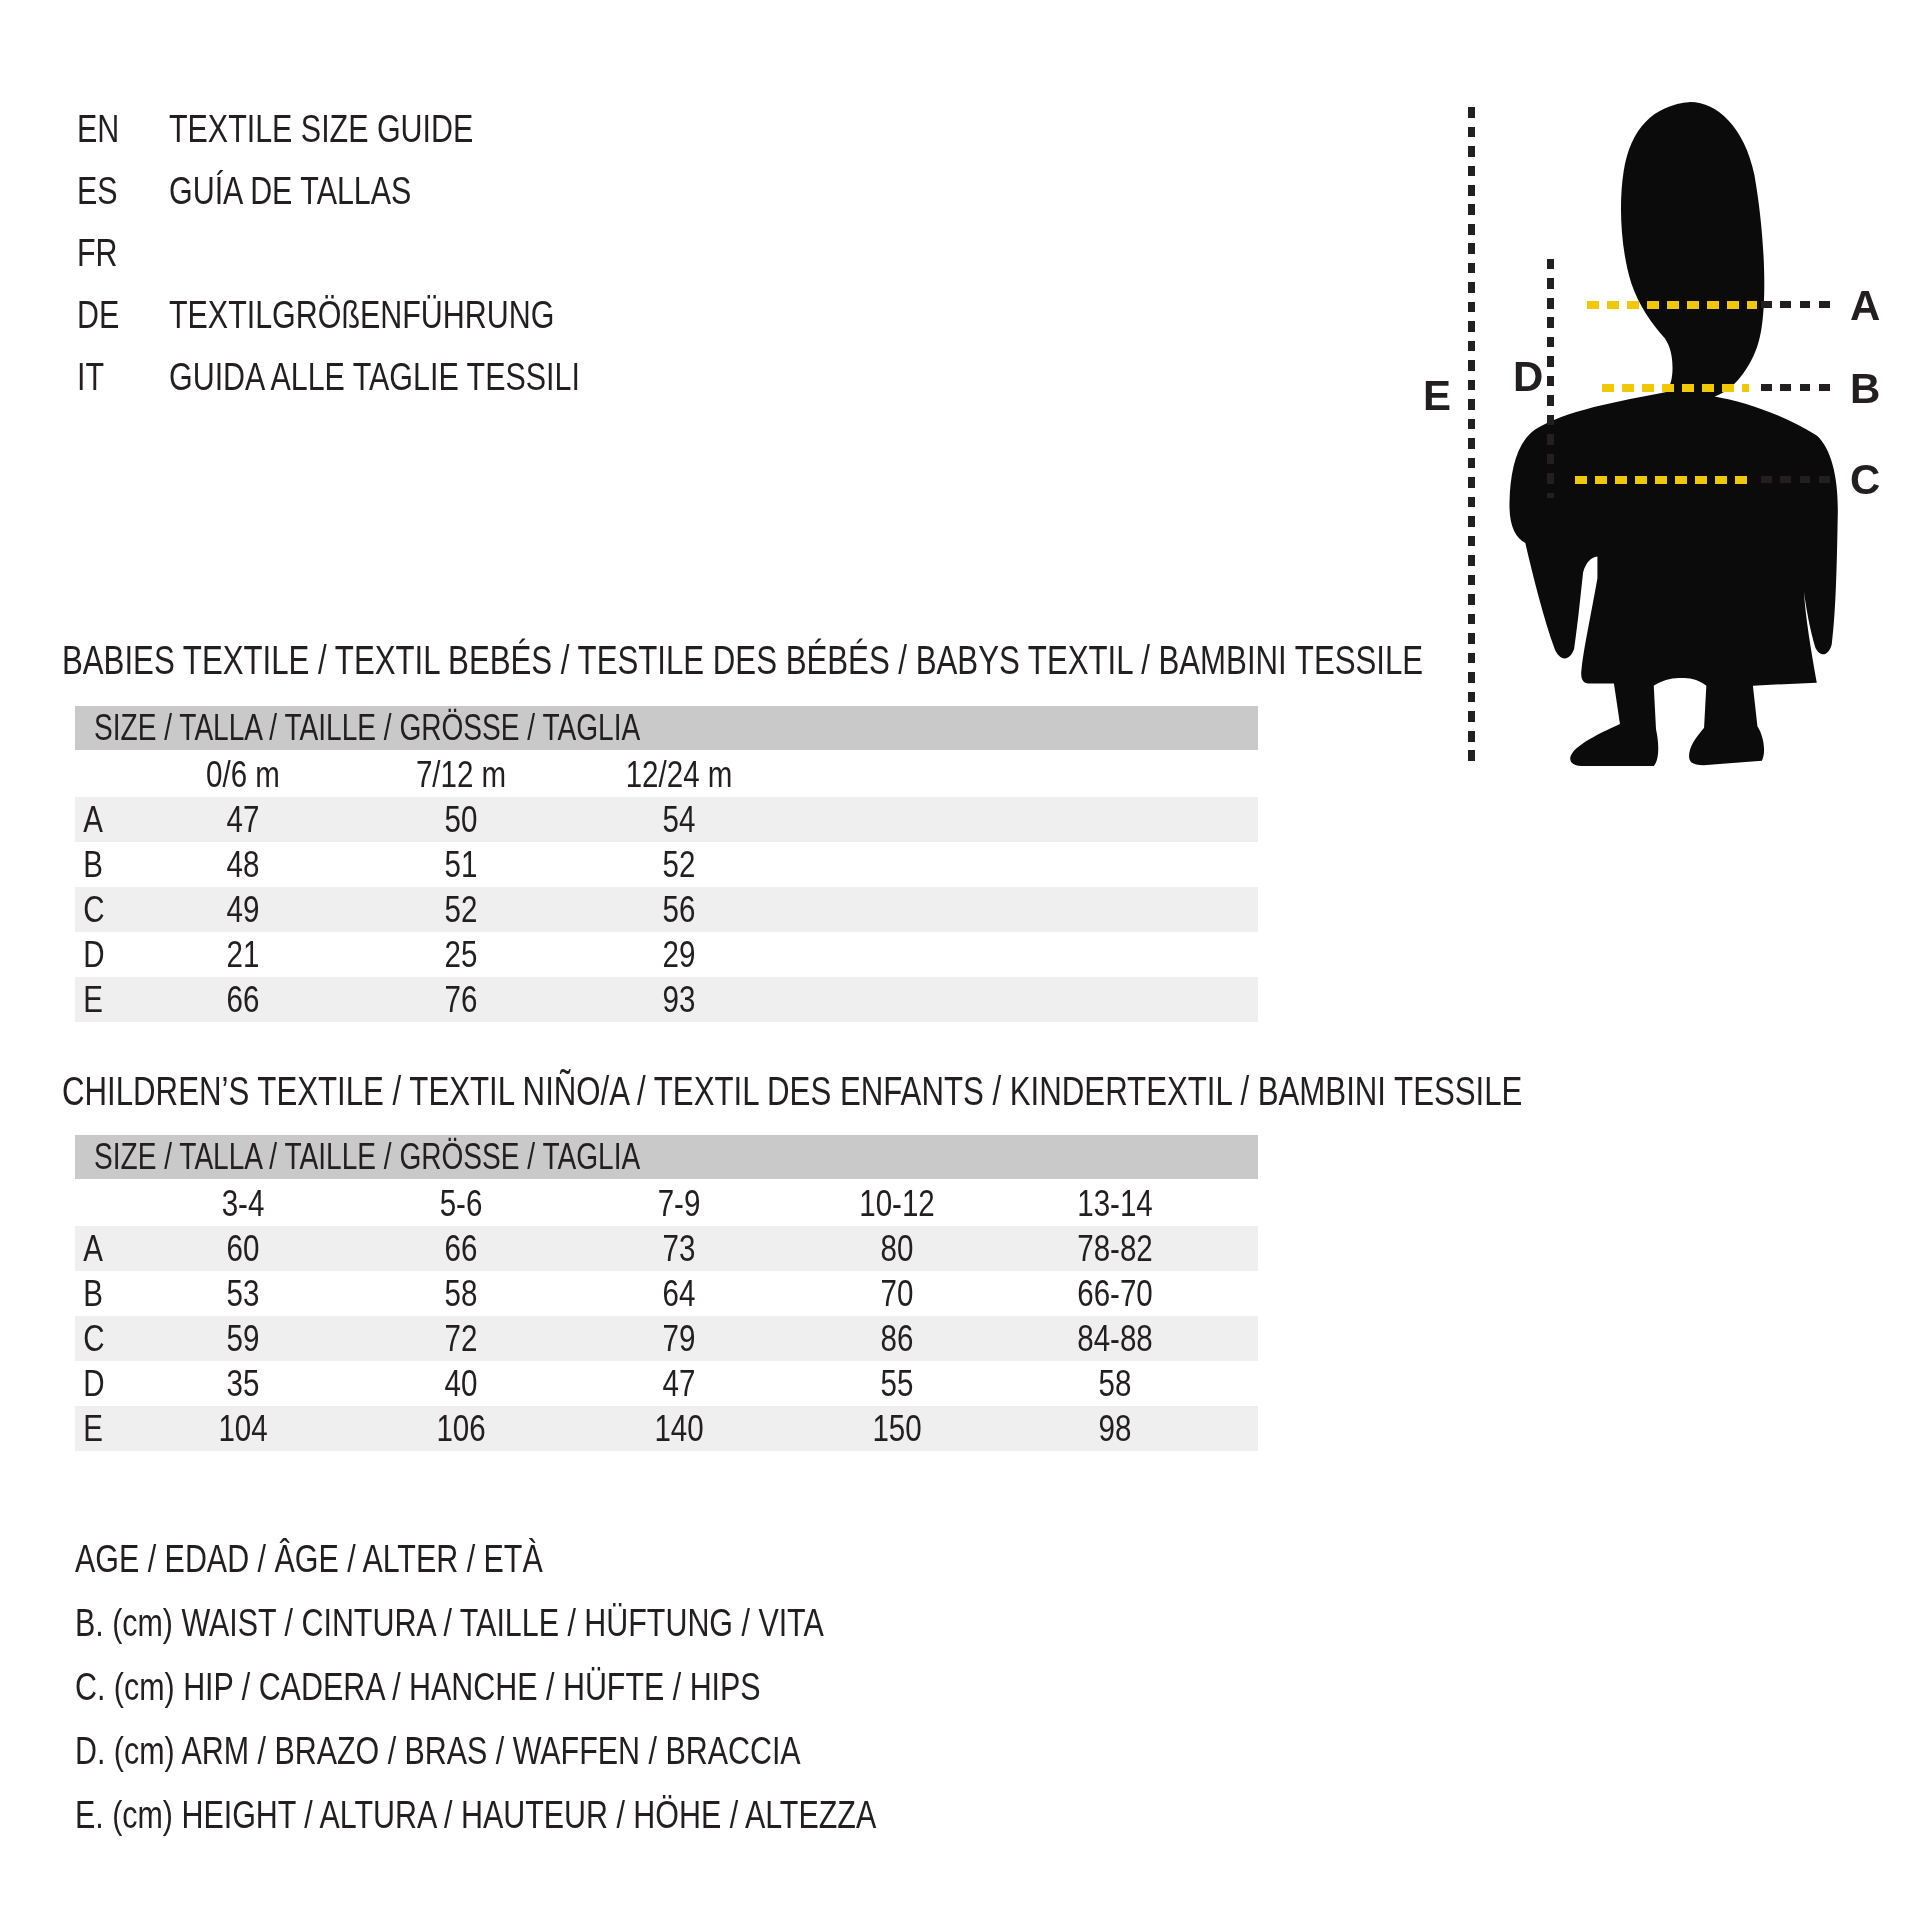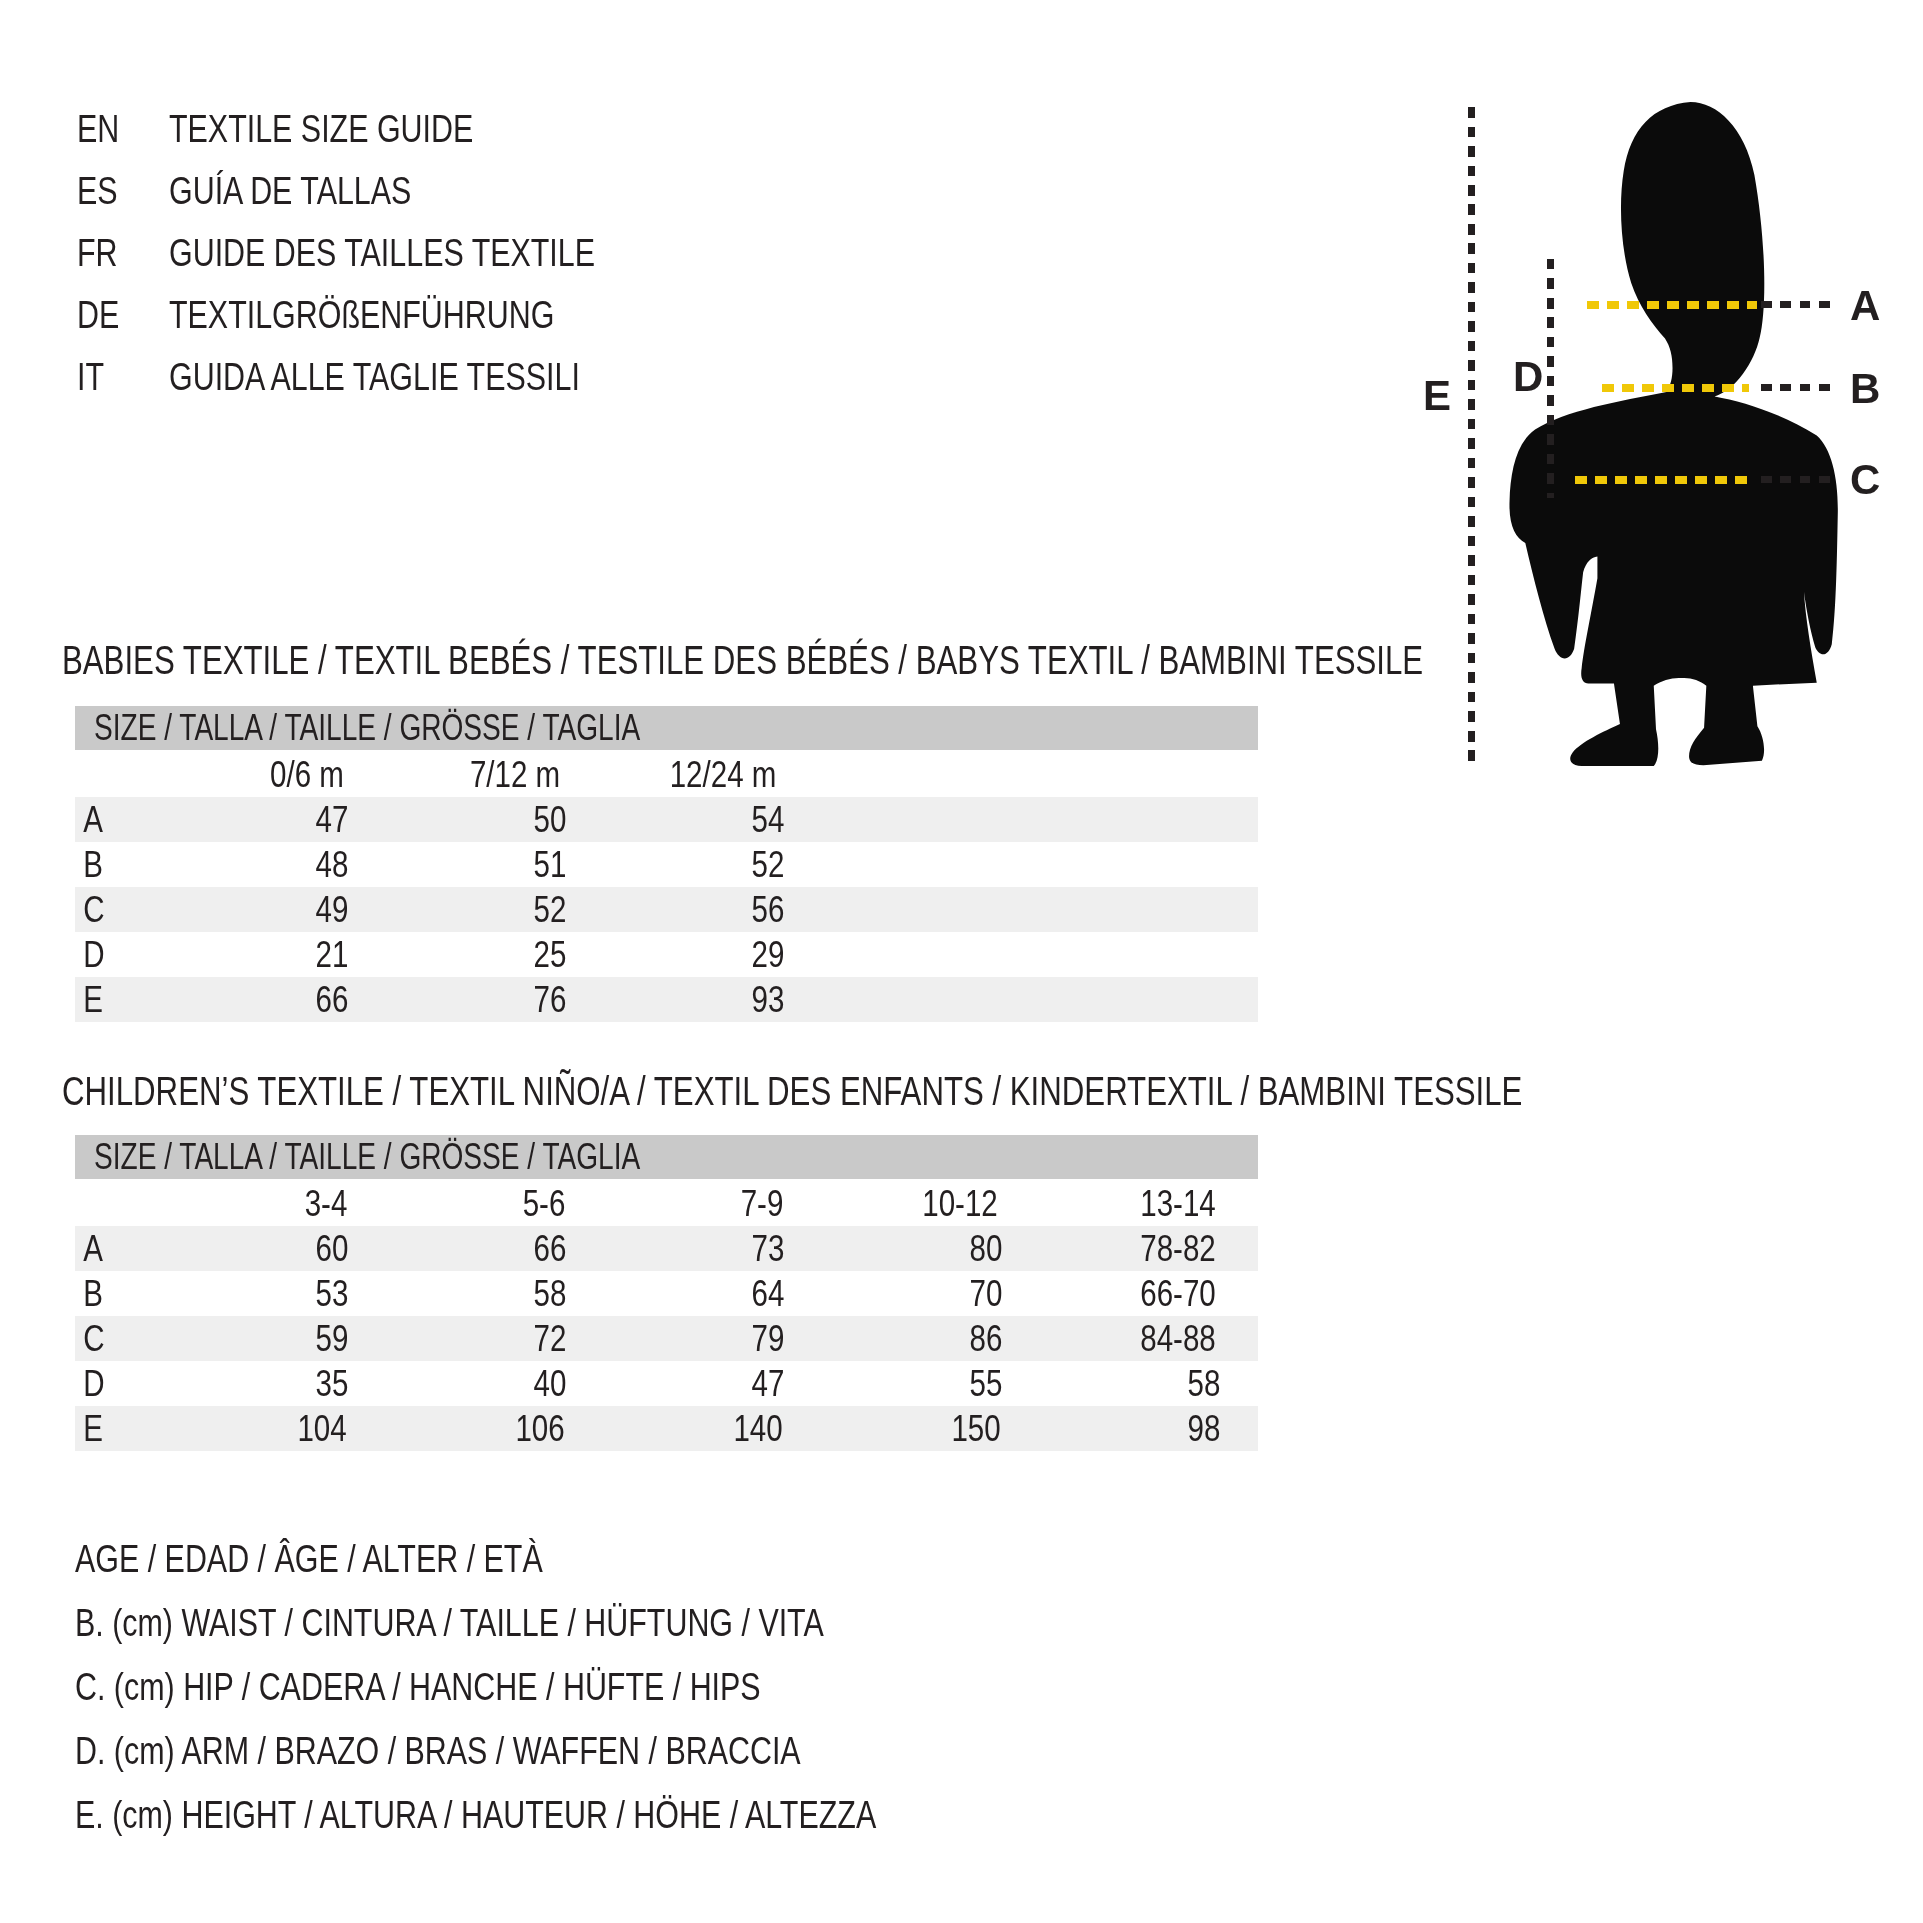--- a/index.html
+++ b/index.html
@@ -26,21 +26,21 @@
 
   
   .tbl{position:absolute;left:75px;width:1183px;}
   .size-bar{height:44px;line-height:44px;background:var(--bar);padding-left:19px;font-size:36px;}
   .col-head{display:grid;height:44px;line-height:44px;font-size:36px;margin-top:3px;}
   .t-row{display:grid;height:45px;line-height:45px;font-size:36px;}
   .g3{grid-template-columns:59px 218px 218px 218px;}
   .g5{grid-template-columns:59px 218px 218px 218px 218px 218px;}
   .t-row:nth-child(odd){background:var(--stripe);}
   .rows{margin-top:0;}
-  .cell{text-align:right;}
+  .cell{text-align:center;}
   .rlab{text-align:left;padding-left:6px;}
 
   
   .legend{position:absolute;left:75px;top:1527px;}
   .legend-line{height:64px;line-height:64px;font-size:39px;}
 
   
   .fig-label{position:absolute;font-size:42px;line-height:50px;font-weight:700;}
   .vdash{position:absolute;width:6.8px;background:repeating-linear-gradient(180deg,var(--ink) 0 10.5px,transparent 10.5px 19.5px);}
   .hdash-y{position:absolute;height:7.5px;background:repeating-linear-gradient(90deg,var(--yellow) 0 12px,transparent 12px 20px);}
@@ -54,21 +54,20 @@
   <div class="lang-row">
     <span class="lang-code"><span class="cx">EN</span></span>
     <span class="lang-title"><span class="cx">TEXTILE SIZE GUIDE</span></span>
   </div>
   <div class="lang-row">
     <span class="lang-code"><span class="cx">ES</span></span>
     <span class="lang-title"><span class="cx">GUÍA DE TALLAS</span></span>
   </div>
   <div class="lang-row">
     <span class="lang-code"><span class="cx">FR</span></span>
-    <span class="lang-title"><span class="cx">GUIDE DES TAILLES TEXTILE</span></span>
   </div>
   <div class="lang-row">
     <span class="lang-code"><span class="cx">DE</span></span>
     <span class="lang-title"><span class="cx">TEXTILGRÖßENFÜHRUNG</span></span>
   </div>
   <div class="lang-row">
     <span class="lang-code"><span class="cx">IT</span></span>
     <span class="lang-title"><span class="cx">GUIDA ALLE TAGLIE TESSILI</span></span>
   </div>
 </div>

